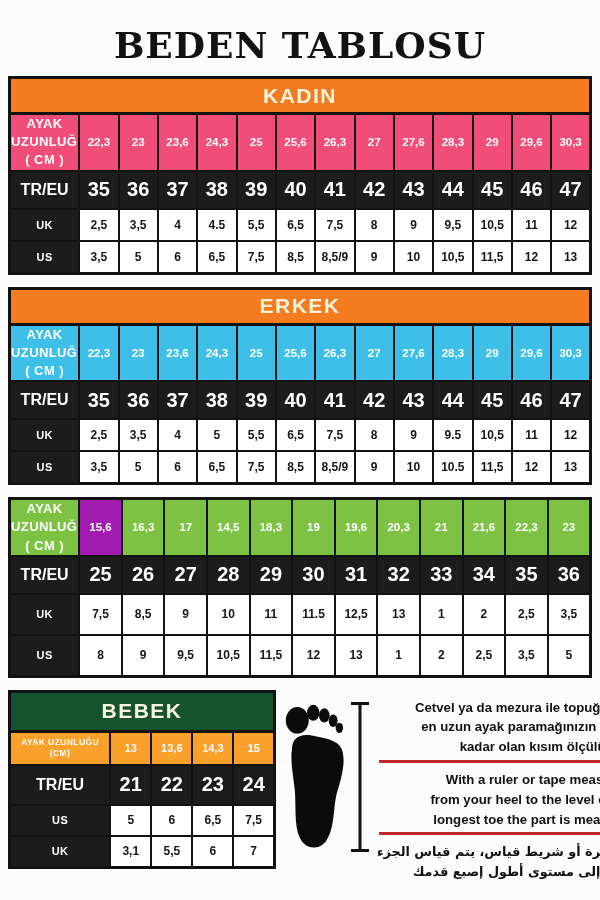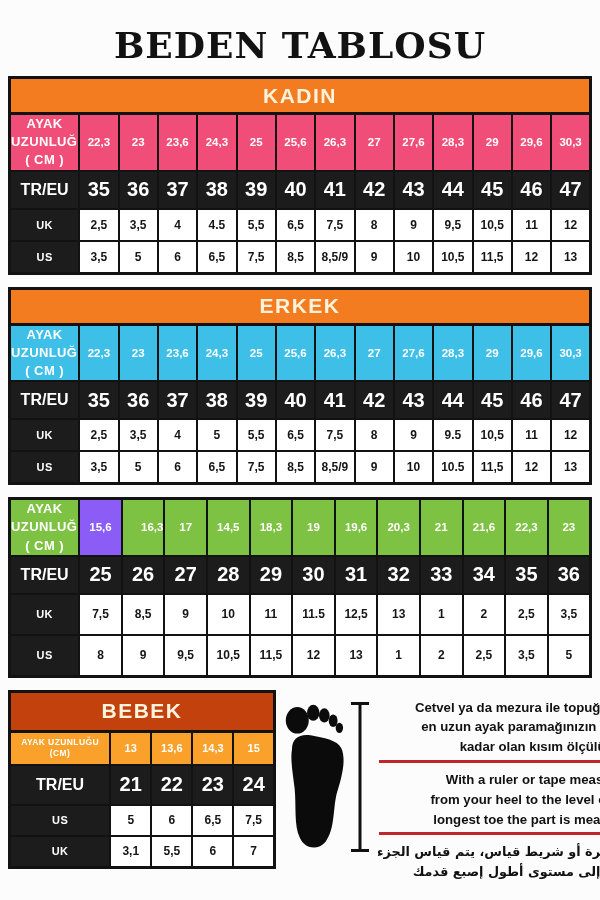--- a/index.html
+++ b/index.html
@@ -251,22 +251,22 @@
           <col>
           <col>
         </colgroup>
         <tbody>
           <tr class="row-foot">
             <td class="cell foot-label" style="background: rgb(125, 194, 66);">
               <div>AYAK</div>
               <div>UZUNLUĞU</div>
               <div>( CM )</div>
             </td>
-            <td class="cell" style="background: #8b5cf6;">15,6</td>
-            <td class="cell" style="background: rgb(125, 194, 66); text-align: right;">16,3</td>
+            <td class="cell" style="background: #a21caf;">15,6</td>
+            <td class="cell" style="background: rgb(125, 194, 66);">16,3</td>
             <td class="cell" style="background: rgb(125, 194, 66);">17</td>
             <td class="cell" style="background: rgb(125, 194, 66);">14,5</td>
             <td class="cell" style="background: rgb(125, 194, 66);">18,3</td>
             <td class="cell" style="background: rgb(125, 194, 66);">19</td>
             <td class="cell" style="background: rgb(125, 194, 66);">19,6</td>
             <td class="cell" style="background: rgb(125, 194, 66);">20,3</td>
             <td class="cell" style="background: rgb(125, 194, 66);">21</td>
             <td class="cell" style="background: rgb(125, 194, 66);">21,6</td>
             <td class="cell" style="background: rgb(125, 194, 66);">22,3</td>
             <td class="cell" style="background: rgb(125, 194, 66);">23</td>
@@ -315,21 +315,21 @@
             <td class="cell">2,5</td>
             <td class="cell">3,5</td>
             <td class="cell">5</td>
           </tr>
         </tbody>
       </table>
     </section>
 
   <div class="bottom">
     <section class="size-table baby">
-        <div class="tbl-header" style="background: #c2410c; color: rgb(252, 243, 221);">BEBEK</div>
+        <div class="tbl-header" style="background: #14532d; color: rgb(252, 243, 221);">BEBEK</div>
         <table class="grid">
           <colgroup>
             <col class="label-col">
             <col>
             <col>
             <col>
             <col>
           </colgroup>
           <tbody>
             <tr class="row-foot">

